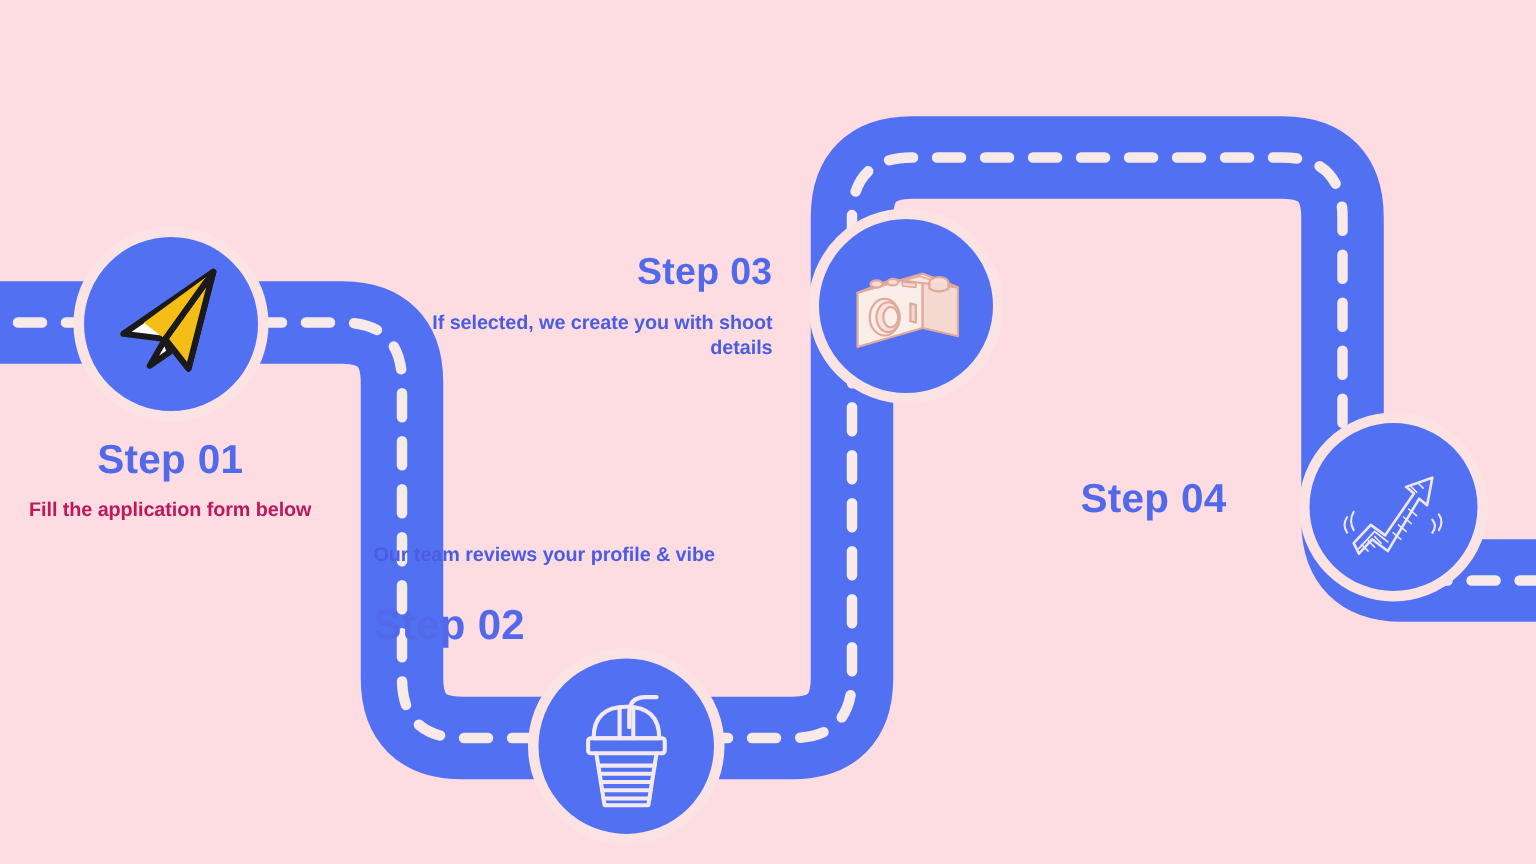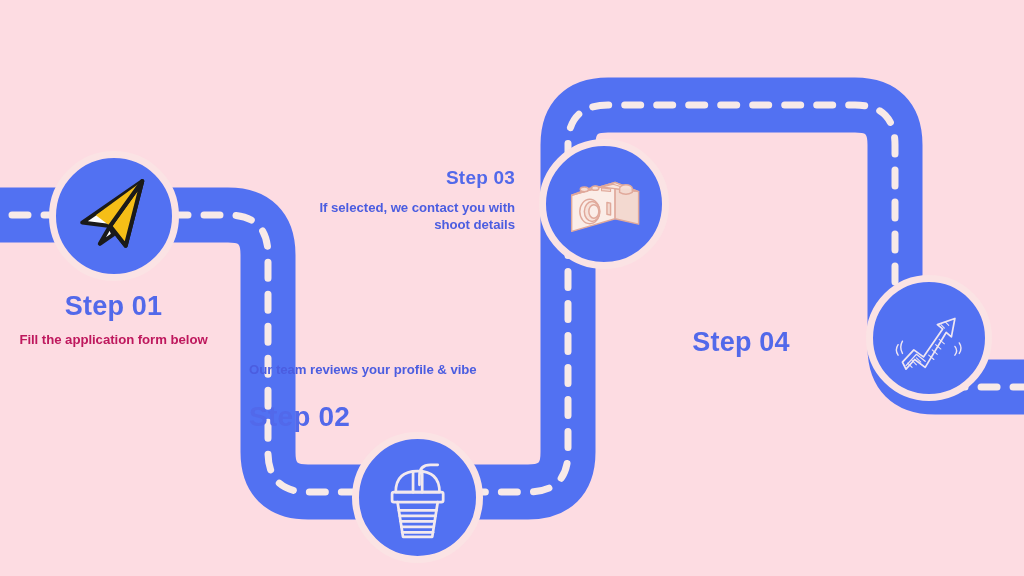--- a/index.html
+++ b/index.html
@@ -67,25 +67,25 @@
   #block-1 { left: 0px; top: 292px; width: 227px; text-align: center; }
   #block-1 .step-title { font-size: 27px; }
   #block-1 .step-desc { margin-top: 9px; }
 
   
   #block-2 { left: 249px; top: 361px; width: 337px; text-align: left; }
   #block-2 .step-title { font-size: 28px; margin-top: 24px; }
 
   
   #block-3 { left: 281px; top: 168px; width: 234px; text-align: right; }
-  #block-3 .step-title { font-size: 19px; }
+  #block-3 .step-title { font-size: 25px; }
   #block-3 .step-desc { margin-top: 10px; }
 
   
-  #block-4 { left: 633px; top: 318px; width: 216px; text-align: center; margin-top: 10px; }
+  #block-4 { left: 661px; top: 318px; width: 216px; text-align: center; }
   #block-4 .step-title { font-size: 27px; }
   #block-4 .step-desc { margin-top: 10px; }
 
   #node-1 { left: 49px; top: 151px; width: 130px; height: 130px; }
   #node-2 { left: 352px; top: 432px; width: 131px; height: 131px; }
   #node-3 { left: 539px; top: 139px; width: 130px; height: 130px; }
   #node-4 { left: 866px; top: 275px; width: 126px; height: 126px; }
 </style>
 </head>
 <body>
@@ -211,20 +211,20 @@
     <div class="step-desc" style="color: #be185d;">Fill the application form below</div>
   </div>
 
   <div class="label-block" id="block-2">
     <div class="step-desc" style="color: rgb(75, 93, 224);">Our team reviews your profile &amp; vibe</div>
     <div class="step-title" style="color: rgb(82, 105, 234);">Step 02</div>
   </div>
 
   <div class="label-block" id="block-3">
     <div class="step-title" style="color: rgb(82, 105, 234);">Step 03</div>
-    <div class="step-desc" style="color: rgb(75, 93, 224);">If selected, we contact you with shoot details</div>
+    <div class="step-desc" style="color: rgb(75, 93, 224);">If selected, we create you with shoot details</div>
   </div>
 
   <div class="label-block" id="block-4">
     <div class="step-title" style="color: rgb(82, 105, 234);">Step 04</div>
   </div>
 
 </div>
 
 </body></html>

